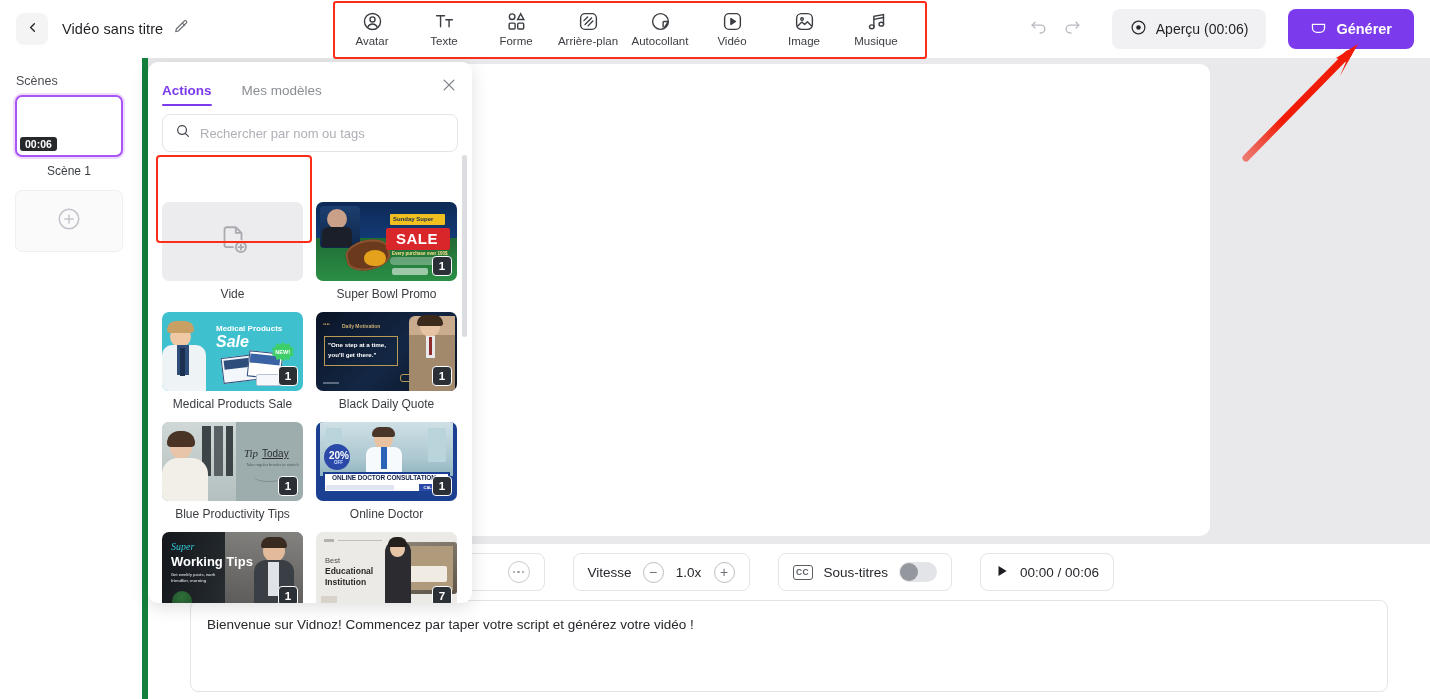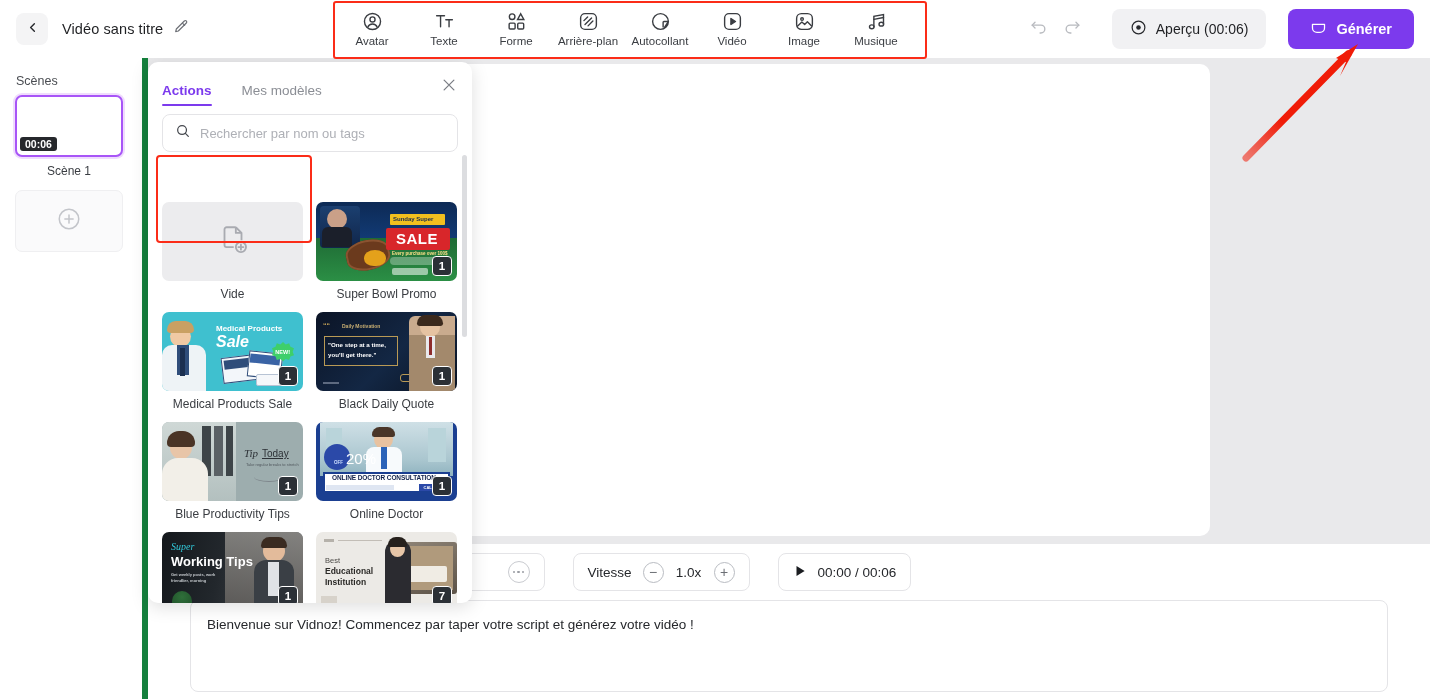--- a/index.html
+++ b/index.html
@@ -508,21 +508,21 @@
           <div class="tpl-thumb" style="background:#1b3f91;">
             <div class="art">
               <div style="position:absolute;left:4px;top:0;width:133px;height:54px;background:linear-gradient(180deg,#cfe0e6 0%,#aac6cf 70%,#8fb3bf 100%);"></div>
               <div style="position:absolute;left:10px;top:6px;width:16px;height:34px;background:#b9d4da;"></div>
               <div style="position:absolute;left:112px;top:6px;width:18px;height:34px;background:#b9d4da;"></div>
               <div style="position:absolute;left:58px;top:8px;width:19px;height:19px;border-radius:50%;background:#e8c2a0;"></div>
               <div style="position:absolute;left:56px;top:5px;width:23px;height:10px;border-radius:9px 9px 3px 3px;background:#4a3628;"></div>
               <div style="position:absolute;left:50px;top:25px;width:36px;height:30px;background:#f7fafc;border-radius:8px 8px 0 0;"></div>
               <div style="position:absolute;left:65px;top:25px;width:6px;height:22px;background:#2b63b8;"></div>
               <div style="position:absolute;left:8px;top:22px;width:26px;height:26px;border-radius:50%;background:#2b49a8;"></div>
-              <div class="art-txt" style="left:13px;top:28px;font-size:15px;font-weight:400;color:#fff;margin-left:17px;">20%</div>
+              <div class="art-txt" style="left:13px;top:28px;font-size:10px;font-weight:700;color:#fff;">20%</div>
               <div class="art-txt" style="left:18px;top:38px;font-size:4.5px;font-weight:700;color:#cfe0ff;">OFF</div>
               <div style="position:absolute;left:7px;top:50px;width:127px;height:21px;background:#ffffff;border:2px solid #1b3f91;"></div>
               <div class="art-txt" style="left:16px;top:52px;font-size:6.5px;font-weight:800;color:#11204a;letter-spacing:-.1px;">ONLINE DOCTOR CONSULTATION</div>
               <div style="position:absolute;left:10px;top:63px;width:68px;height:5px;background:#dfe6f2;"></div>
               <div style="position:absolute;right:10px;top:62px;width:28px;height:7px;background:#2b49a8;"></div>
               <div class="art-txt" style="right:12px;top:63px;font-size:4px;font-weight:800;color:#fff;">CALL NOW</div>
             </div>
             <div class="tpl-badge">1</div>
           </div>
           <div class="tpl-name">Online Doctor</div>
@@ -599,20 +599,25 @@
       </div>
     </div>
 
     <div class="pill">
       <span>Vitesse</span>
       <span class="round-btn">−</span>
       <span style="min-width:28px;text-align:center;">1.0x</span>
       <span class="round-btn">+</span>
     </div>
 
+    <div class="pill">
+      <span class="cc-icon">CC</span>
+      <span>Sous-titres</span>
+      <span class="toggle"></span>
+    </div>
 
     <div class="pill">
       <span>
         <svg width="14" height="14" viewBox="0 0 24 24" fill="#1b1d21">
             <path d="M6 3.6 20 12 6 20.4Z"></path>
           </svg>
       </span>
       <span>00:00 / 00:06</span>
     </div>
   </div>

